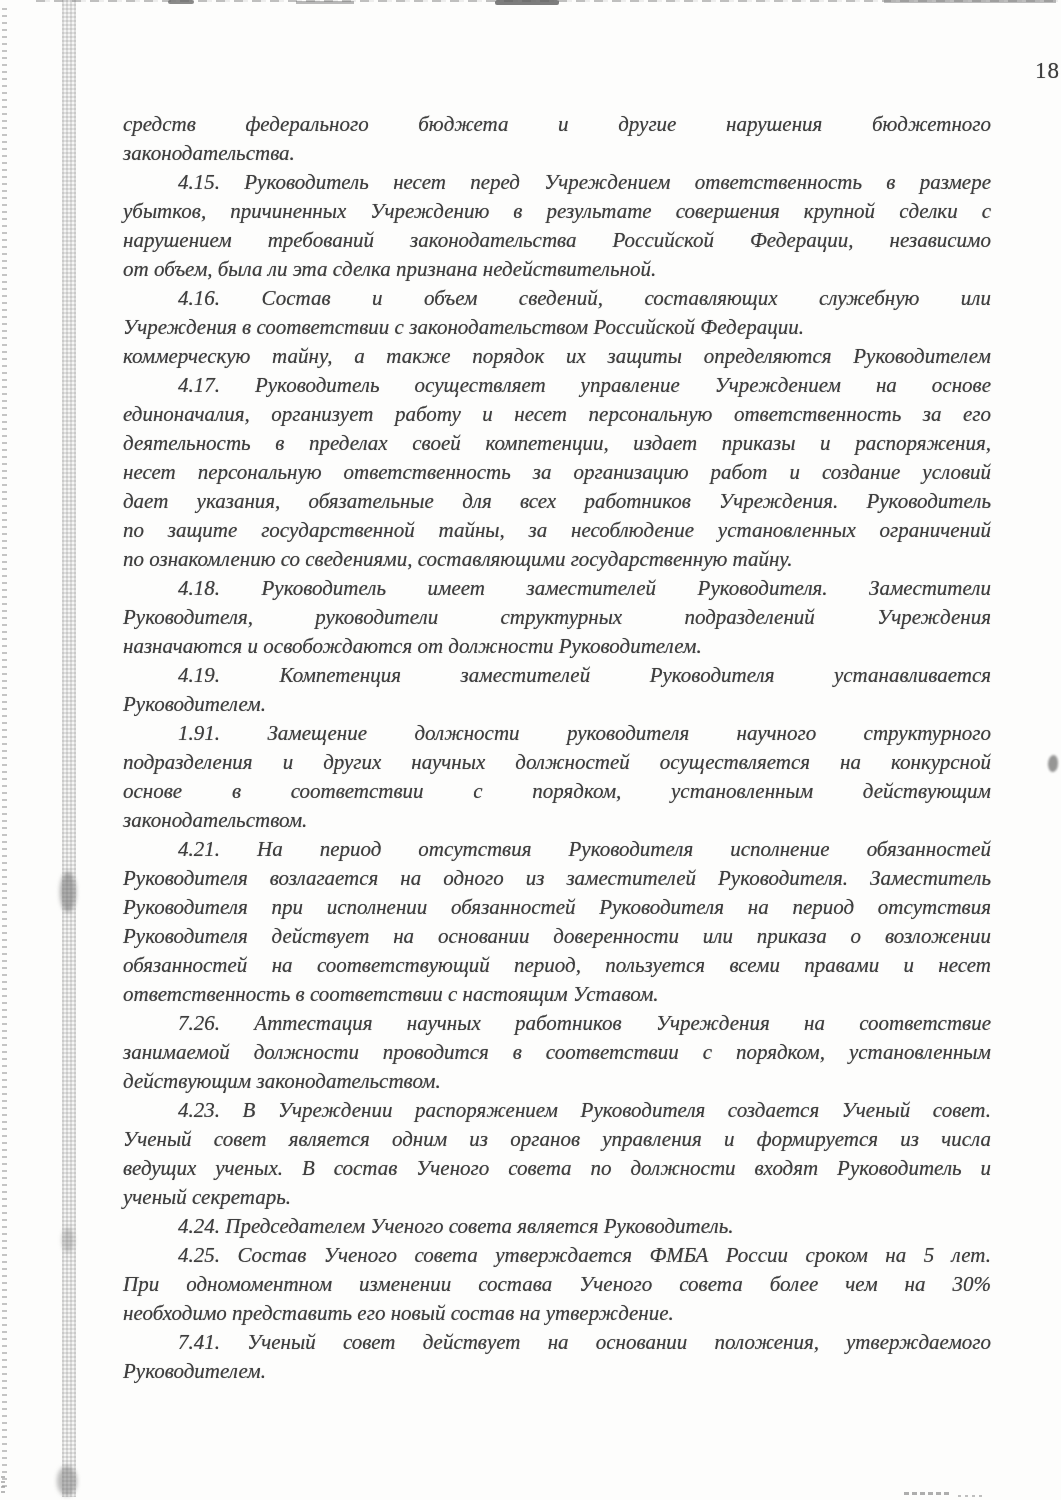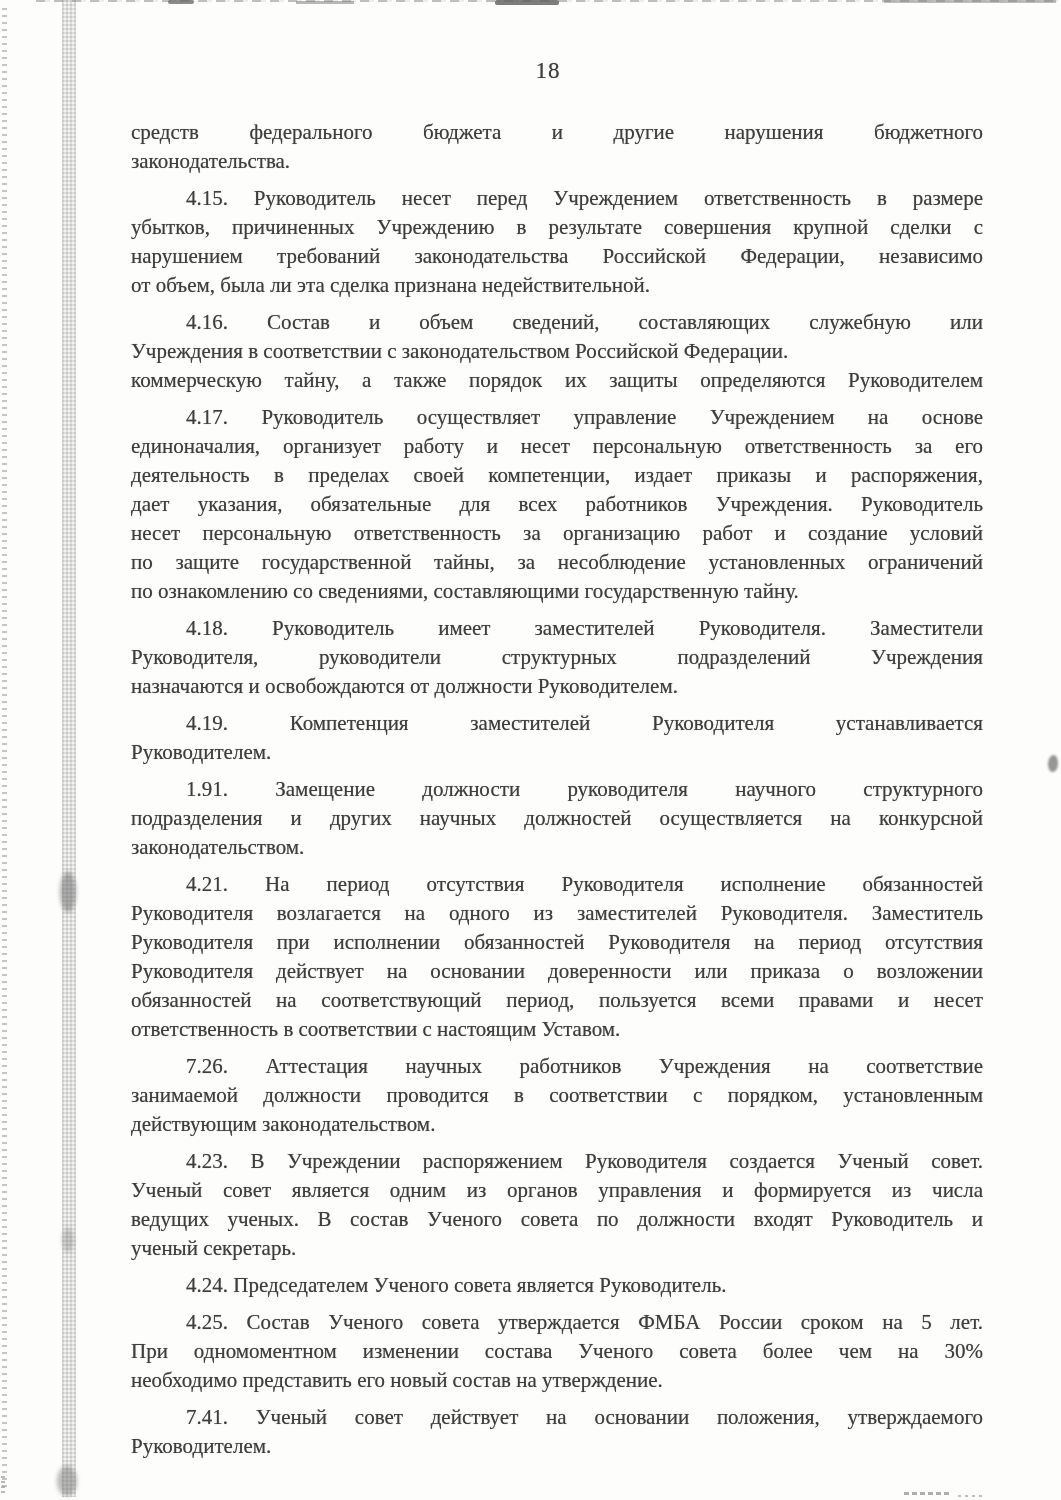--- a/index.html
+++ b/index.html
@@ -17,35 +17,35 @@
     overflow: hidden;
     font-family: "Liberation Serif", "DejaVu Serif", serif;
     color: var(--ink);
   }
   
   .page-number {
     position: absolute;
     top: 58px;
     left: 36px;
     width: 1024px;
-    text-align: center;
+    text-align: right;
     font-size: 23px;
     letter-spacing: 1px;
     text-shadow: 0 0 0.8px rgba(90,90,90,.8);
   }
   .text-body {
     position: absolute;
     left: 123px;
     top: 110px;
     width: 868px;
     font-size: 21px;
     line-height: 29px;
     text-shadow: 0 0 0.8px rgba(90,90,90,.75);
   }
-  .para { margin: 8px; }
+  .para { margin: 0; font-style: italic; }
   .line { text-align: justify; text-justify: inter-word; }
   .line.fill { text-align-last: justify; }
   .line.indent { text-indent: 55px; }
   
   .artifact { position: absolute; pointer-events: none; }
   .left-dotted-edge {
     left: 2px; top: 8px; width: 5px; height: 1482px;
     background-image: repeating-linear-gradient(to bottom,
       rgba(150,150,150,.55) 0 2px, transparent 2px 7px);
   }
@@ -128,37 +128,38 @@
       </div>
       <div class="para">
         <div class="line fill indent">4.16. Состав и объем сведений, составляющих служебную или</div>
         <div class="line">Учреждения в соответствии с законодательством Российской Федерации.</div>
         <div class="line fill">коммерческую тайну, а также порядок их защиты определяются Руководителем</div>
       </div>
       <div class="para">
         <div class="line fill indent">4.17. Руководитель осуществляет управление Учреждением на основе</div>
         <div class="line fill">единоначалия, организует работу и несет персональную ответственность за его</div>
         <div class="line fill">деятельность в пределах своей компетенции, издает приказы и распоряжения,</div>
+        <div class="line fill">несет персональную ответственность за организацию работ и создание условий</div>
         <div class="line fill">дает указания, обязательные для всех работников Учреждения. Руководитель</div>
-        <div class="line fill">несет персональную ответственность за организацию работ и создание условий</div>
         <div class="line fill">по защите государственной тайны, за несоблюдение установленных ограничений</div>
         <div class="line">по ознакомлению со сведениями, составляющими государственную тайну.</div>
       </div>
       <div class="para">
         <div class="line fill indent">4.18. Руководитель имеет заместителей Руководителя. Заместители</div>
         <div class="line fill">Руководителя, руководители структурных подразделений Учреждения</div>
         <div class="line">назначаются и освобождаются от должности Руководителем.</div>
       </div>
       <div class="para">
         <div class="line fill indent">4.19. Компетенция заместителей Руководителя устанавливается</div>
         <div class="line">Руководителем.</div>
       </div>
       <div class="para">
         <div class="line fill indent">1.91. Замещение должности руководителя научного структурного</div>
         <div class="line fill">подразделения и других научных должностей осуществляется на конкурсной</div>
+        <div class="line fill">основе в соответствии с порядком, установленным действующим</div>
         <div class="line">законодательством.</div>
       </div>
       <div class="para">
         <div class="line fill indent">4.21. На период отсутствия Руководителя исполнение обязанностей</div>
         <div class="line fill">Руководителя возлагается на одного из заместителей Руководителя. Заместитель</div>
         <div class="line fill">Руководителя при исполнении обязанностей Руководителя на период отсутствия</div>
         <div class="line fill">Руководителя действует на основании доверенности или приказа о возложении</div>
         <div class="line fill">обязанностей на соответствующий период, пользуется всеми правами и несет</div>
         <div class="line">ответственность в соответствии с настоящим Уставом.</div>
       </div>

